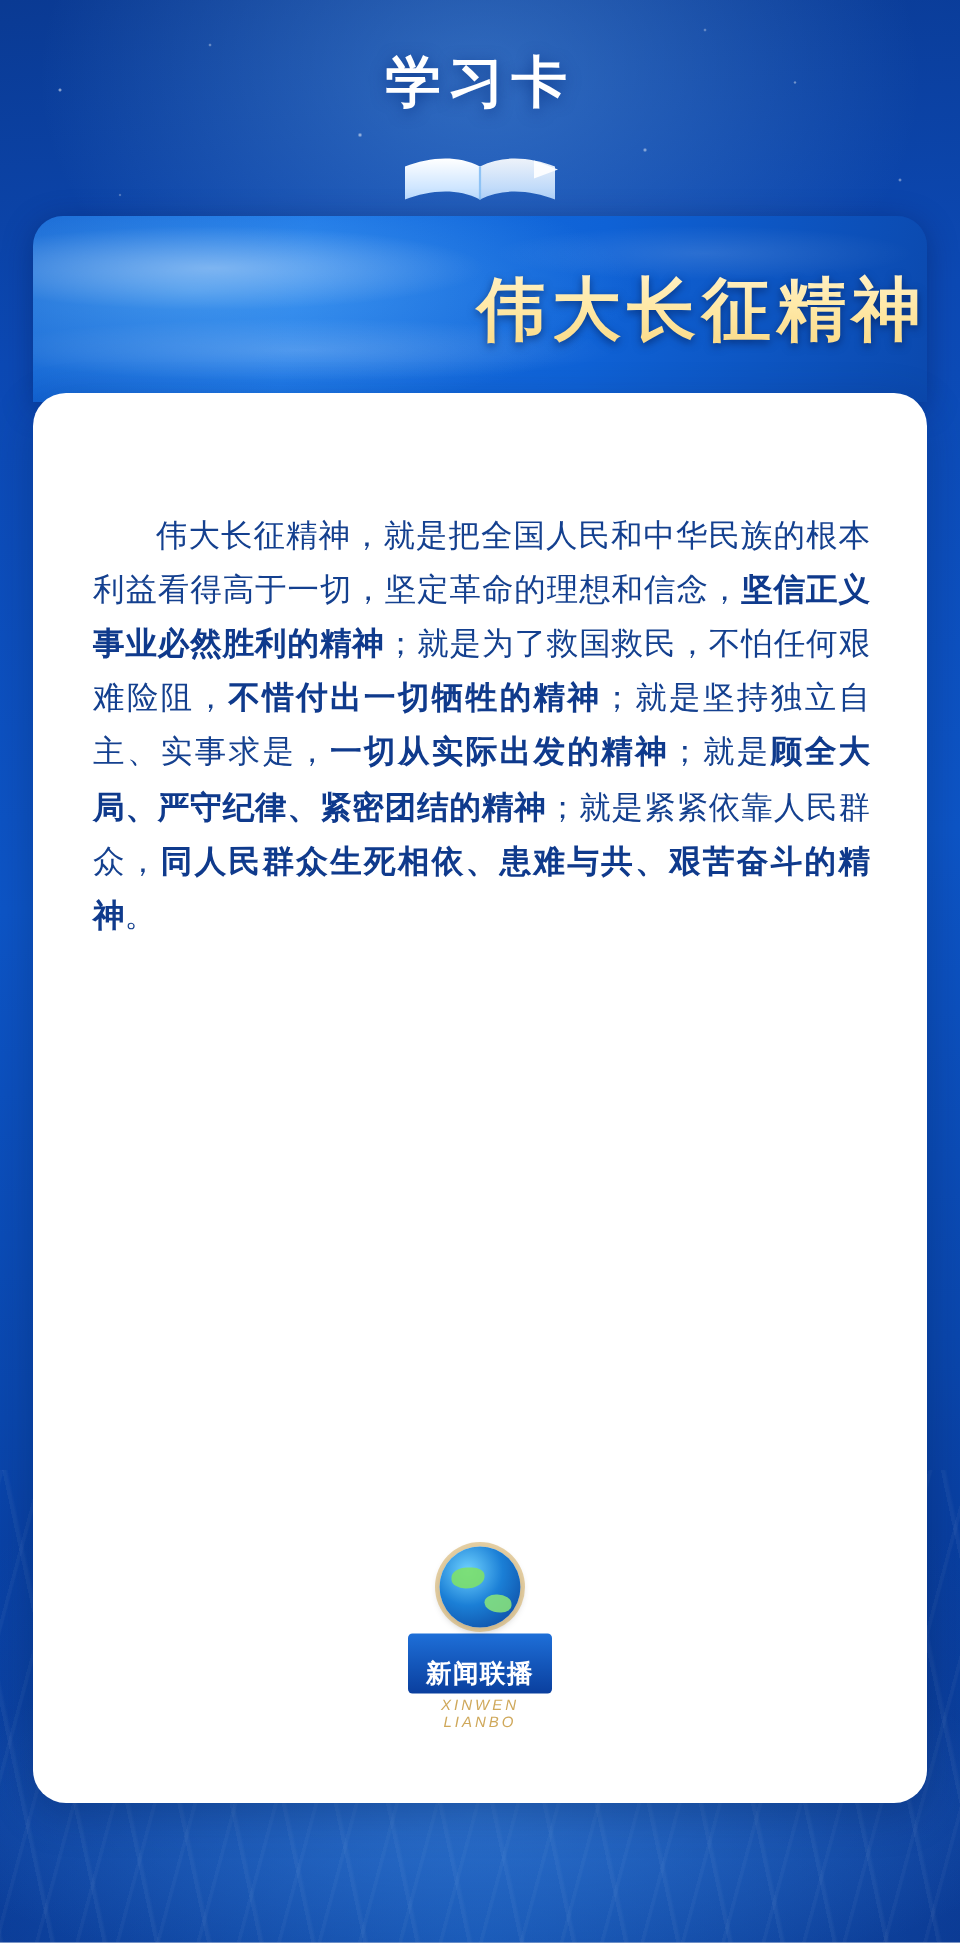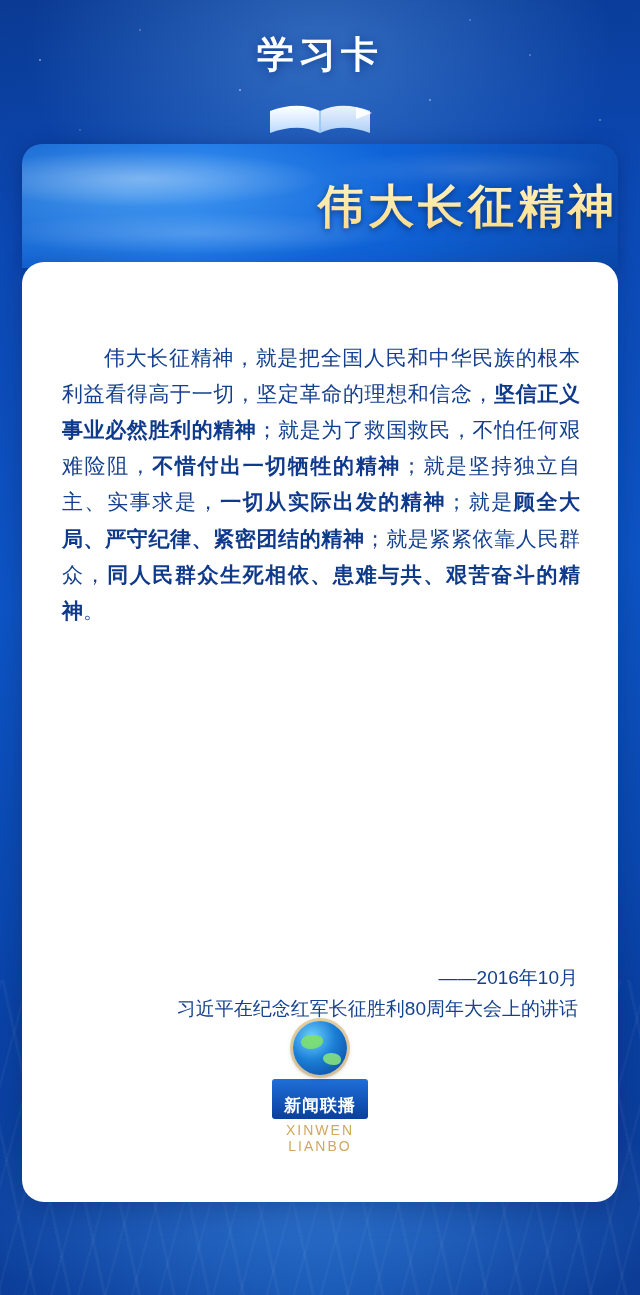--- a/index.html
+++ b/index.html
@@ -141,22 +141,22 @@
   }
   .badge-title {
     background: linear-gradient(180deg, #1e6fd8, #0a3f9e);
     color: #ffffff;
     font-size: 17px; font-weight: bold; letter-spacing: 1px;
     text-align: center;
     padding: 15px 0 2px;
     border-radius: 3px;
   }
   .badge-sub {
-    text-align: center; color: #cfa85b; font-size: 14px;
-    letter-spacing: 2px; margin-top: 3px;
+    text-align: center; color: #cfa85b; font-size: 10px;
+    letter-spacing: 2px; margin-top: 3px; font-style: italic;
   }
 </style>
 </head>
 <body>
 
 <div class="bg-stars"></div>
 <div class="bg-waves"></div>
 <div class="bg-glow"></div>
 
 <div class="logo-wrap">
@@ -177,23 +177,19 @@
   </div>
 </div>
 
 <div class="header-card">
   <div class="ribbon"></div>
   <div class="header-title">伟大长征精神</div>
 </div>
 
 <div class="body-card">
   <div class="quote"><span>伟大长征精神，就是把全国人民和中华民族的根本利益看得高于一切，坚定革命的理想和信念，</span><b>坚信正义事业必然胜利的精神</b><span>；就是为了救国救民，不怕任何艰难险阻，</span><b>不惜付出一切牺牲的精神</b><span>；就是坚持独立自主、实事求是，</span><b>一切从实际出发的精神</b><span>；就是</span><b>顾全大局、严守纪律、紧密团结的精神</b><span>；就是紧紧依靠人民群众，</span><b>同人民群众生死相依、患难与共、艰苦奋斗的精神</b><span>。</span></div>
-  <div class="attribution">
-    <div>——2016年10月</div>
-    <div>习近平在纪念红军长征胜利80周年大会上的讲话</div>
-  </div>
 
   <div class="badge">
     <div class="badge-globe"></div>
     <div class="badge-title">新闻联播</div>
     <div class="badge-sub">XINWEN LIANBO</div>
   </div>
 </div>
 
 </body></html>

